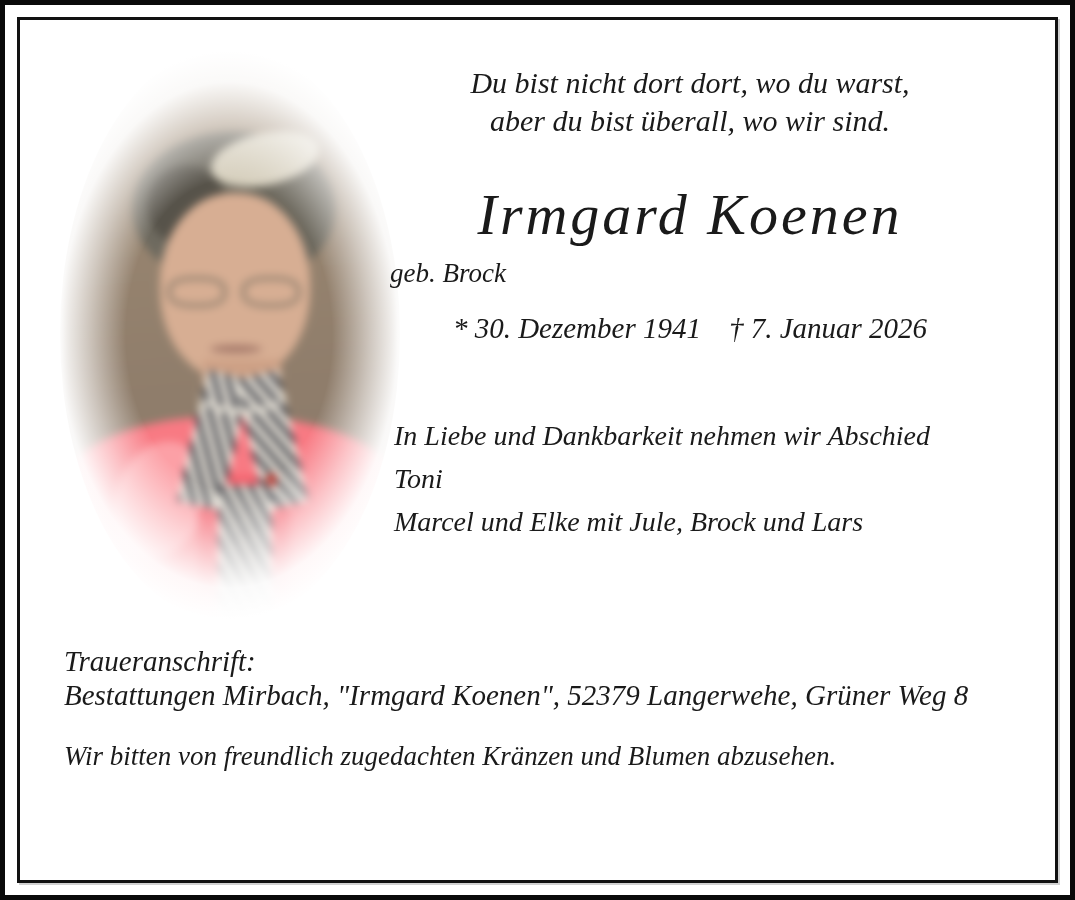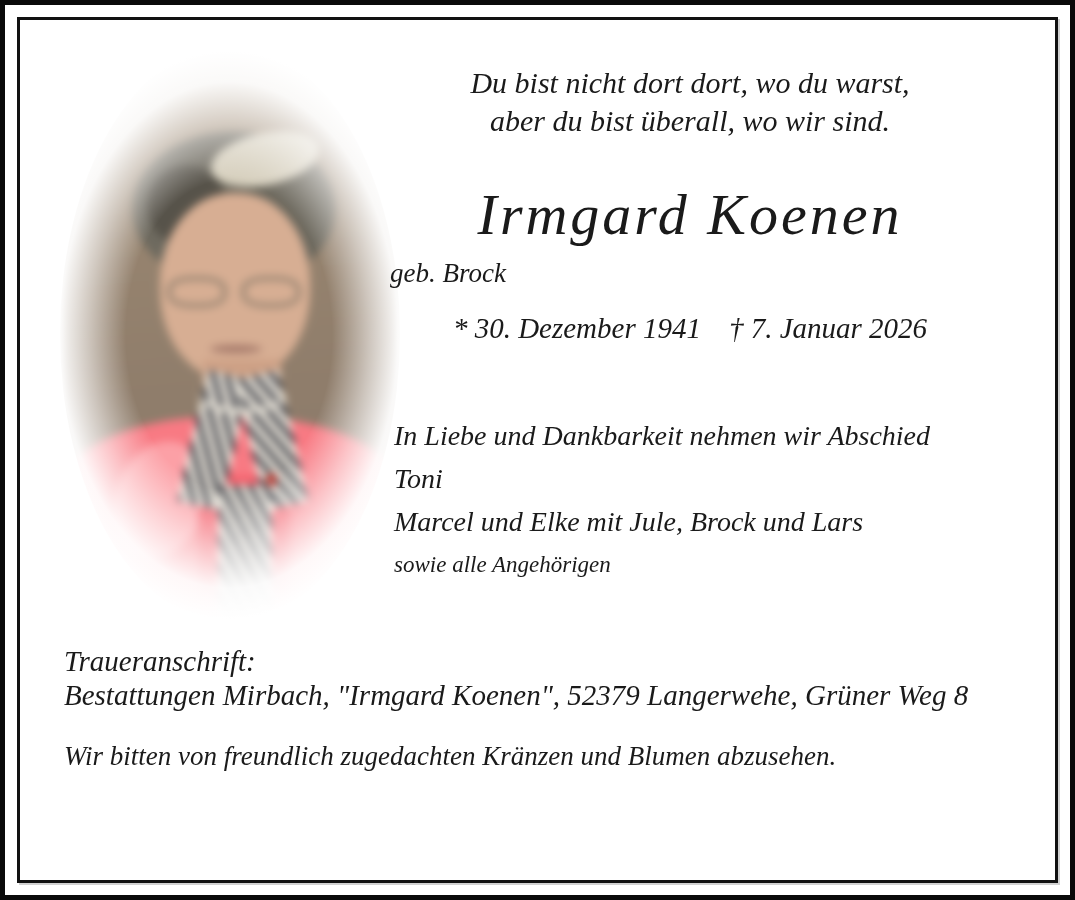--- a/index.html
+++ b/index.html
@@ -115,21 +115,20 @@
   <div class="birth-name it">geb. Brock</div>
   <div class="dates it">
     <span>* 30. Dezember 1941</span>
     <span>† 7. Januar 2026</span>
   </div>
 
   <div class="farewell it">
     <div>In Liebe und Dankbarkeit nehmen wir Abschied</div>
     <div>Toni</div>
     <div>Marcel und Elke mit Jule, Brock und Lars</div>
-    <div class="closing">sowie alle Angehörigen</div>
   </div>
 
   <div class="address it">
     <div>Traueranschrift:</div>
     <div>Bestattungen Mirbach, "Irmgard Koenen", 52379 Langerwehe, Grüner Weg 8</div>
   </div>
 
   <div class="service it">
     <div>Wir bitten von freundlich zugedachten Kränzen und Blumen abzusehen.</div>
   </div>

